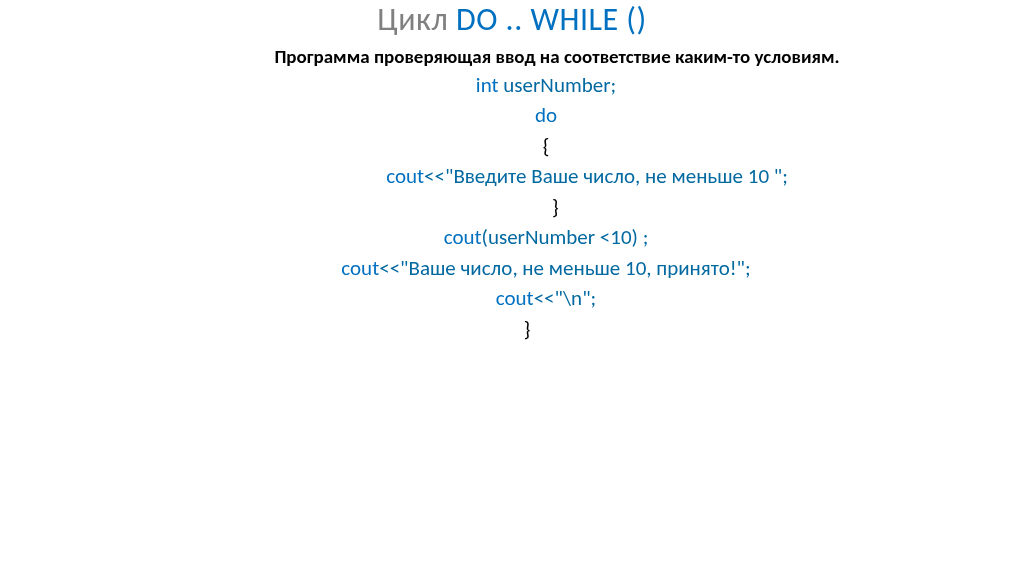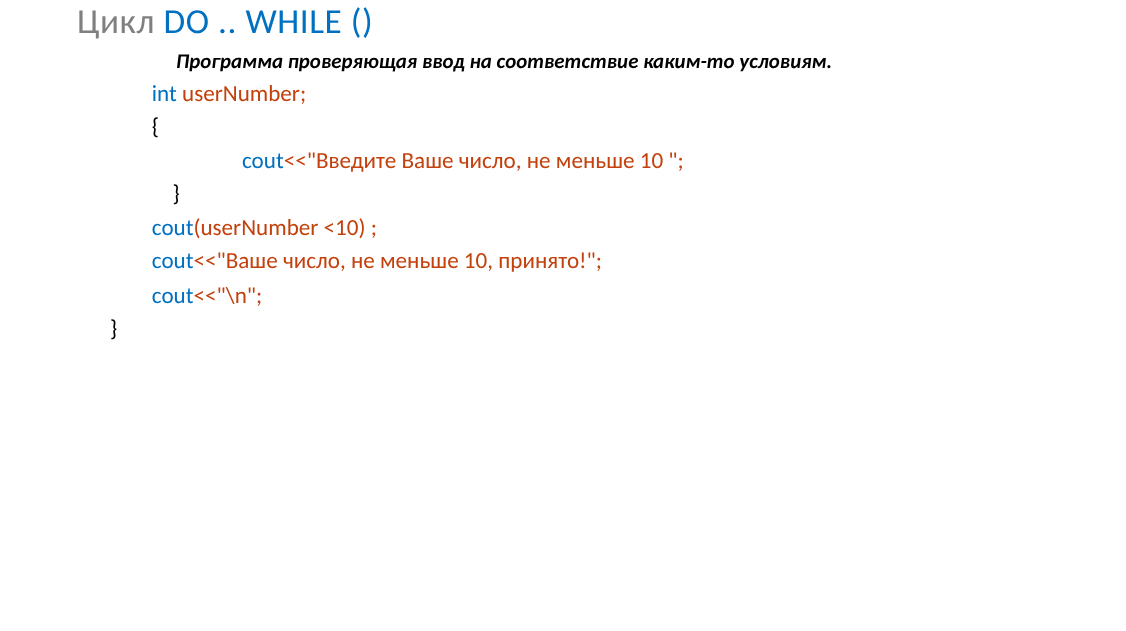--- a/index.html
+++ b/index.html
@@ -1,18 +1,19 @@
 <!DOCTYPE html>
 <html><head>
   <meta charset="utf-8">
   <style>
     * {
       margin: 0;
       padding: 0;
       box-sizing: border-box;
+      text-align: center;
     }
     body {
       width: 1024px;
       height: 574px;
       background: #ffffff;
       font-family: 'Calibri', 'Arial', sans-serif;
       padding: 0;
       overflow: hidden;
     }
     .slide {
@@ -28,36 +29,35 @@
     }
     .title-blue {
       color: #0070c0;
     }
     .subtitle {
       font-size: 19px;
       font-weight: bold;
       color: #000000;
       margin-left: 90px;
       margin-bottom: 2px;
-      font-style: italic;
     }
     .code-block {
       font-size: 21px;
       line-height: 1.45;
       margin-left: 68px;
       color: #000000;
     }
     .code-line {
       white-space: pre;
     }
     .kw-blue {
       color: #0070c0;
     }
     .kw-text {
-      color: #c2410c;
+      color: #0369a1;
       margin-top: 29px;
     }
     .indent1 {
       padding-left: 0px;
     }
     .indent2 {
       padding-left: 82px;
     }
     .close-brace-inner {
       padding-left: 14px;
@@ -70,20 +70,21 @@
 <body>
 
 <div class="slide">
   <div class="title-line">
     <span class="title-gray">Цикл </span><span class="title-blue">DO ..  WHILE ()</span>
   </div>
   <div class="subtitle">Программа проверяющая ввод на соответствие каким-то условиям.</div>
 
   <div class="code-block">
     <div class="code-line indent1"><span class="kw-blue">int</span><span class="kw-text"> userNumber;</span></div>
+    <div class="code-line indent1"><span class="kw-blue">do</span></div>
     <div class="code-line indent1">{</div>
     <div class="code-line indent2"><span class="kw-blue">cout</span><span class="kw-text">&lt;&lt;"Введите Ваше число, не меньше 10 ";</span></div>
     <div class="code-line close-brace-inner"> }</div>
     <div class="code-line indent1"><span class="kw-blue">cout</span><span class="kw-text">(userNumber &lt;10) ;</span></div>
     <div class="code-line indent1"><span class="kw-blue">cout</span><span class="kw-text">&lt;&lt;"Ваше число, не меньше 10, принято!";</span></div>
     <div class="code-line indent1"><span class="kw-blue">cout</span><span class="kw-text">&lt;&lt;"\n";</span></div>
     <div class="code-line close-brace-outer">}</div>
   </div>
 </div>
 

